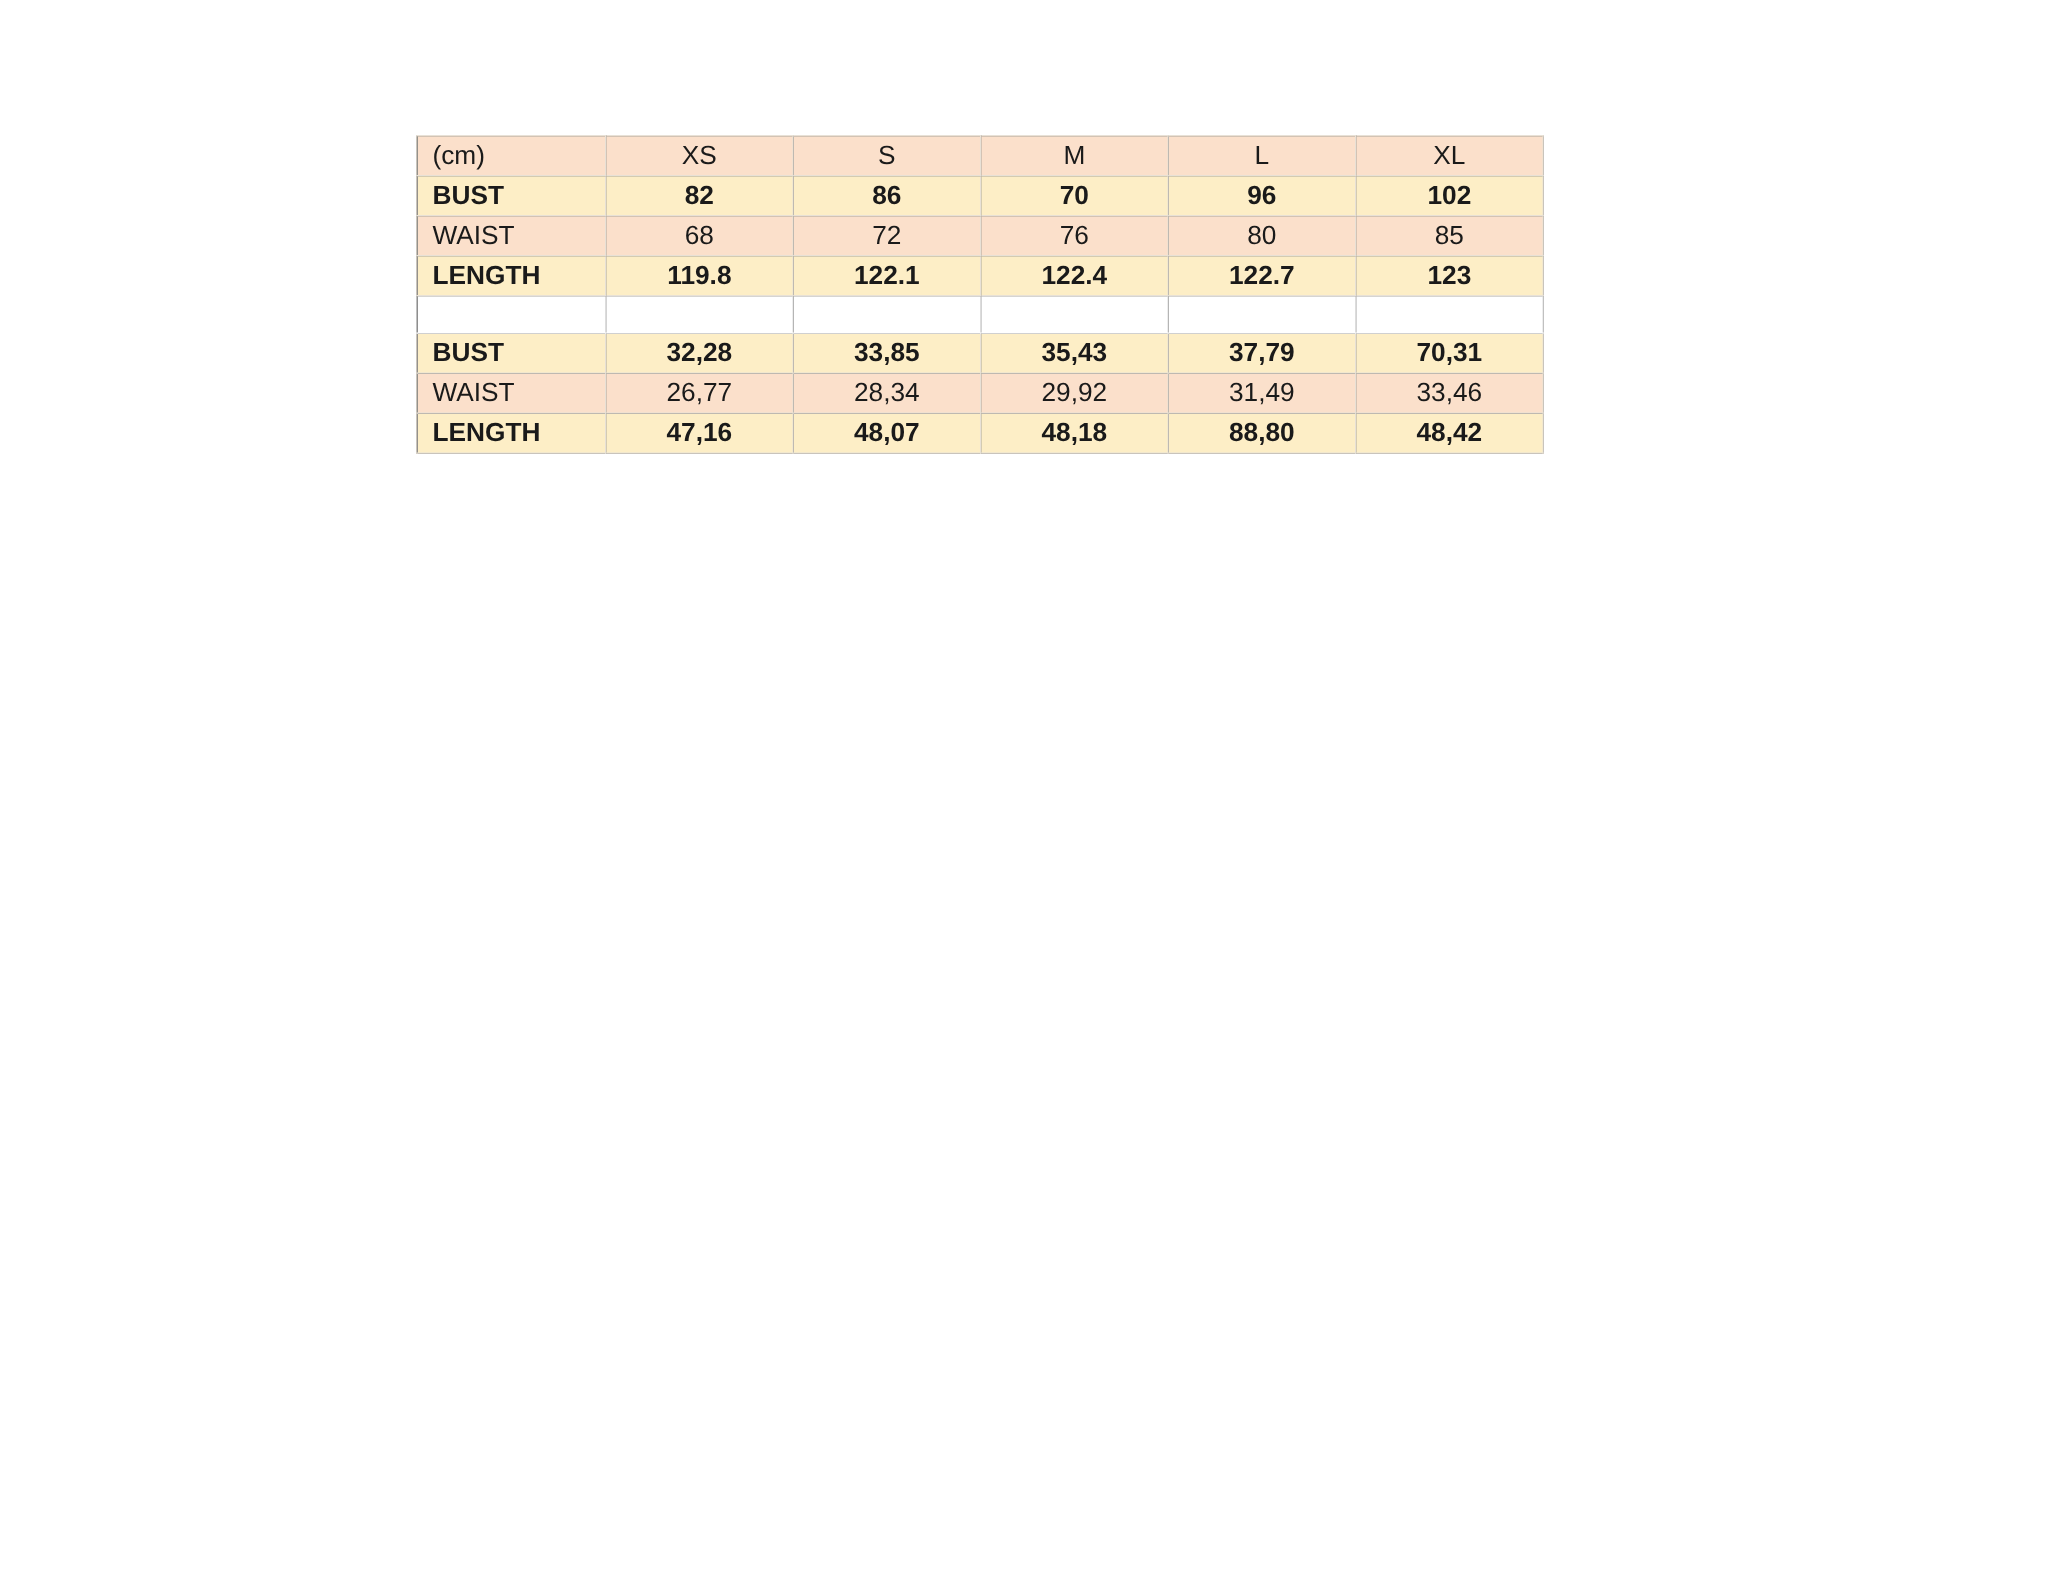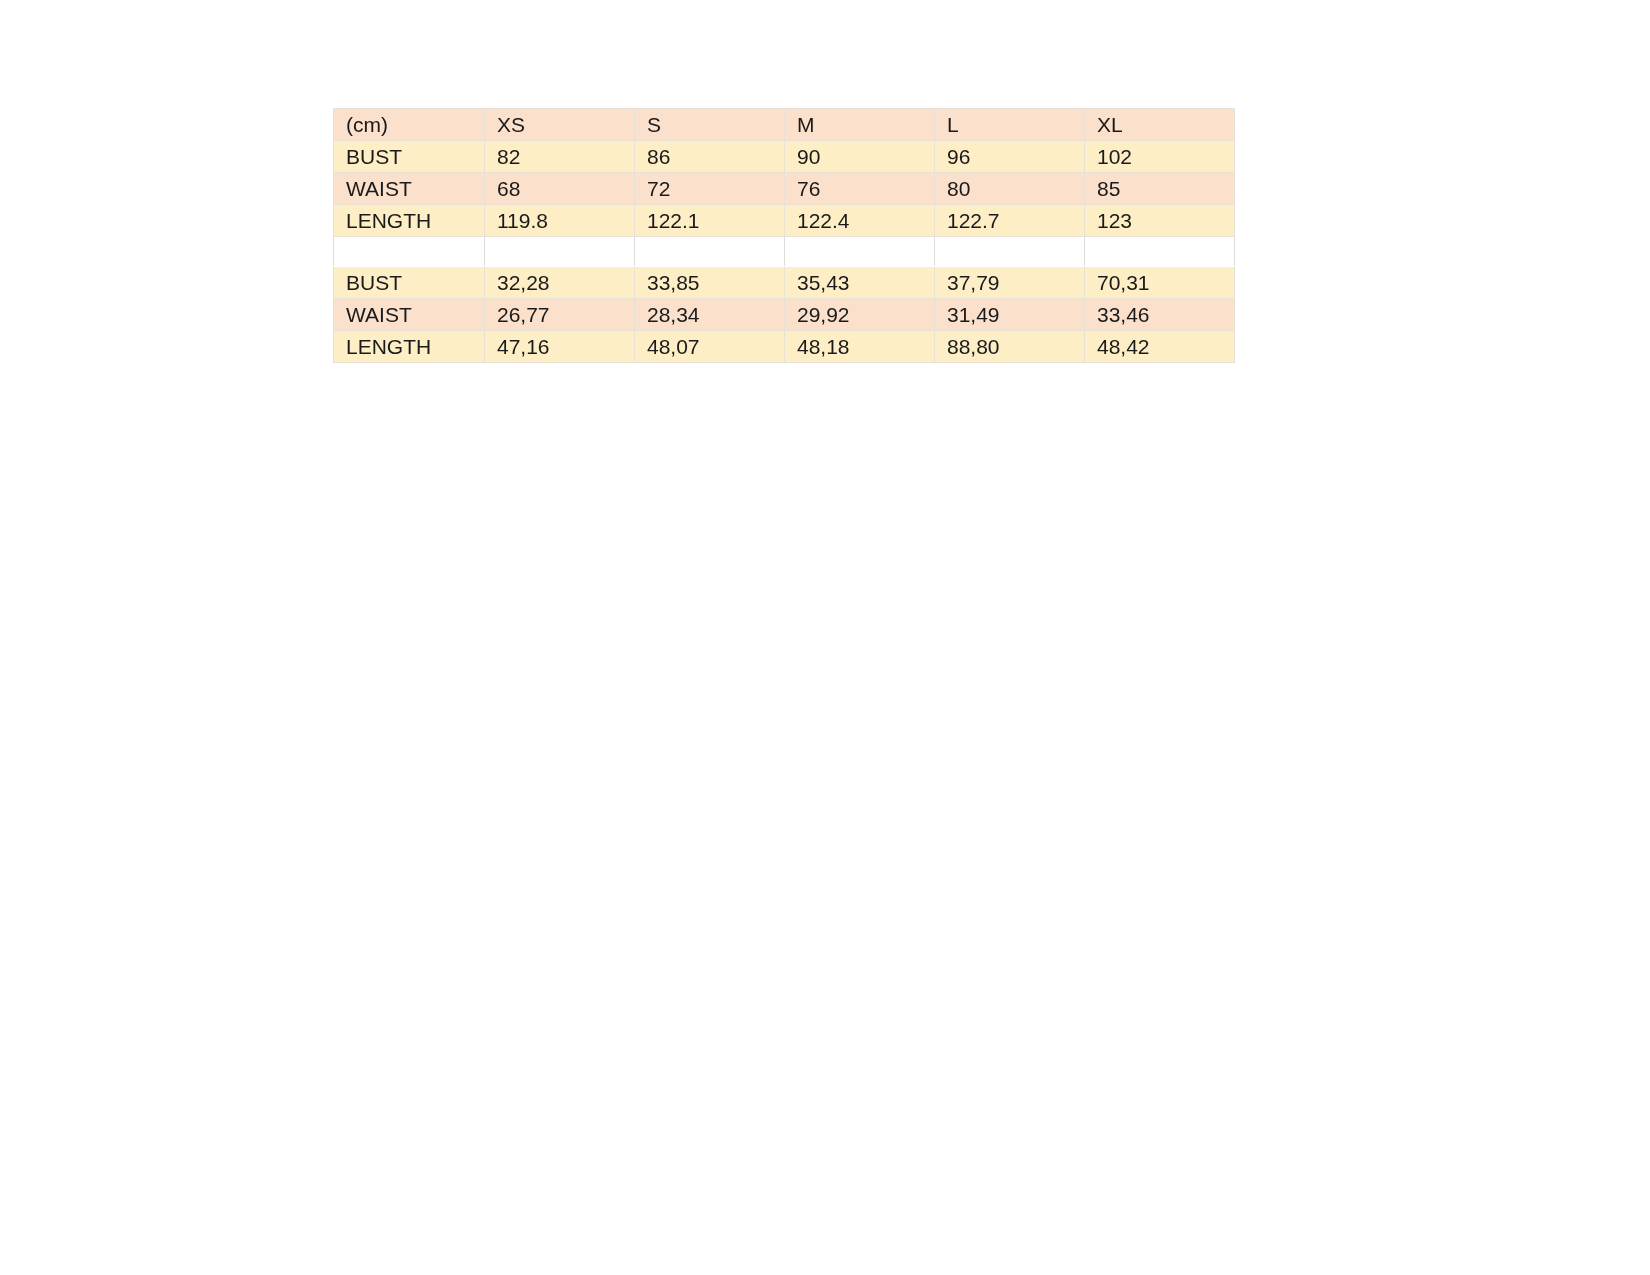--- a/index.html
+++ b/index.html
@@ -42,35 +42,36 @@
     font-size: 21px;
     line-height: 31px;
     color: #1a1a1a;
     border: 1px solid #e8e1d6;
     white-space: nowrap;
     overflow: hidden;
     box-sizing: border-box;
   }
 
   .row-peach td { background: #fbe0cb; }
-  .row-cream td { background: #fdeec6; }
+  .row-cream td { background: #fdeec6; font-weight: bold; }
 
   .row-spacer td {
     background: #ffffff;
     border-top: 1px solid #ffffff;
     border-bottom: 1px solid #ffffff;
     border-left: 1px solid #dcdcdc;
     border-right: 1px solid #dcdcdc;
     height: 30px;
   }
 
   .cell-label {
     text-align: left;
   }
   .cell-value {
+    text-align: center;
   }
 </style>
 </head>
 <body>
 
 <div class="page">
 
   <table class="size-chart">
     <colgroup>
       <col class="c-label">
@@ -88,21 +89,21 @@
         <td class="cell-value">S</td>
         <td class="cell-value">M</td>
         <td class="cell-value">L</td>
         <td class="cell-value">XL</td>
       </tr>
 
       <tr class="row-cream">
         <td class="cell-label">BUST</td>
         <td class="cell-value">82</td>
         <td class="cell-value">86</td>
-        <td class="cell-value">90</td>
+        <td class="cell-value">70</td>
         <td class="cell-value">96</td>
         <td class="cell-value">102</td>
       </tr>
 
       <tr class="row-peach">
         <td class="cell-label">WAIST</td>
         <td class="cell-value">68</td>
         <td class="cell-value">72</td>
         <td class="cell-value">76</td>
         <td class="cell-value">80</td>

